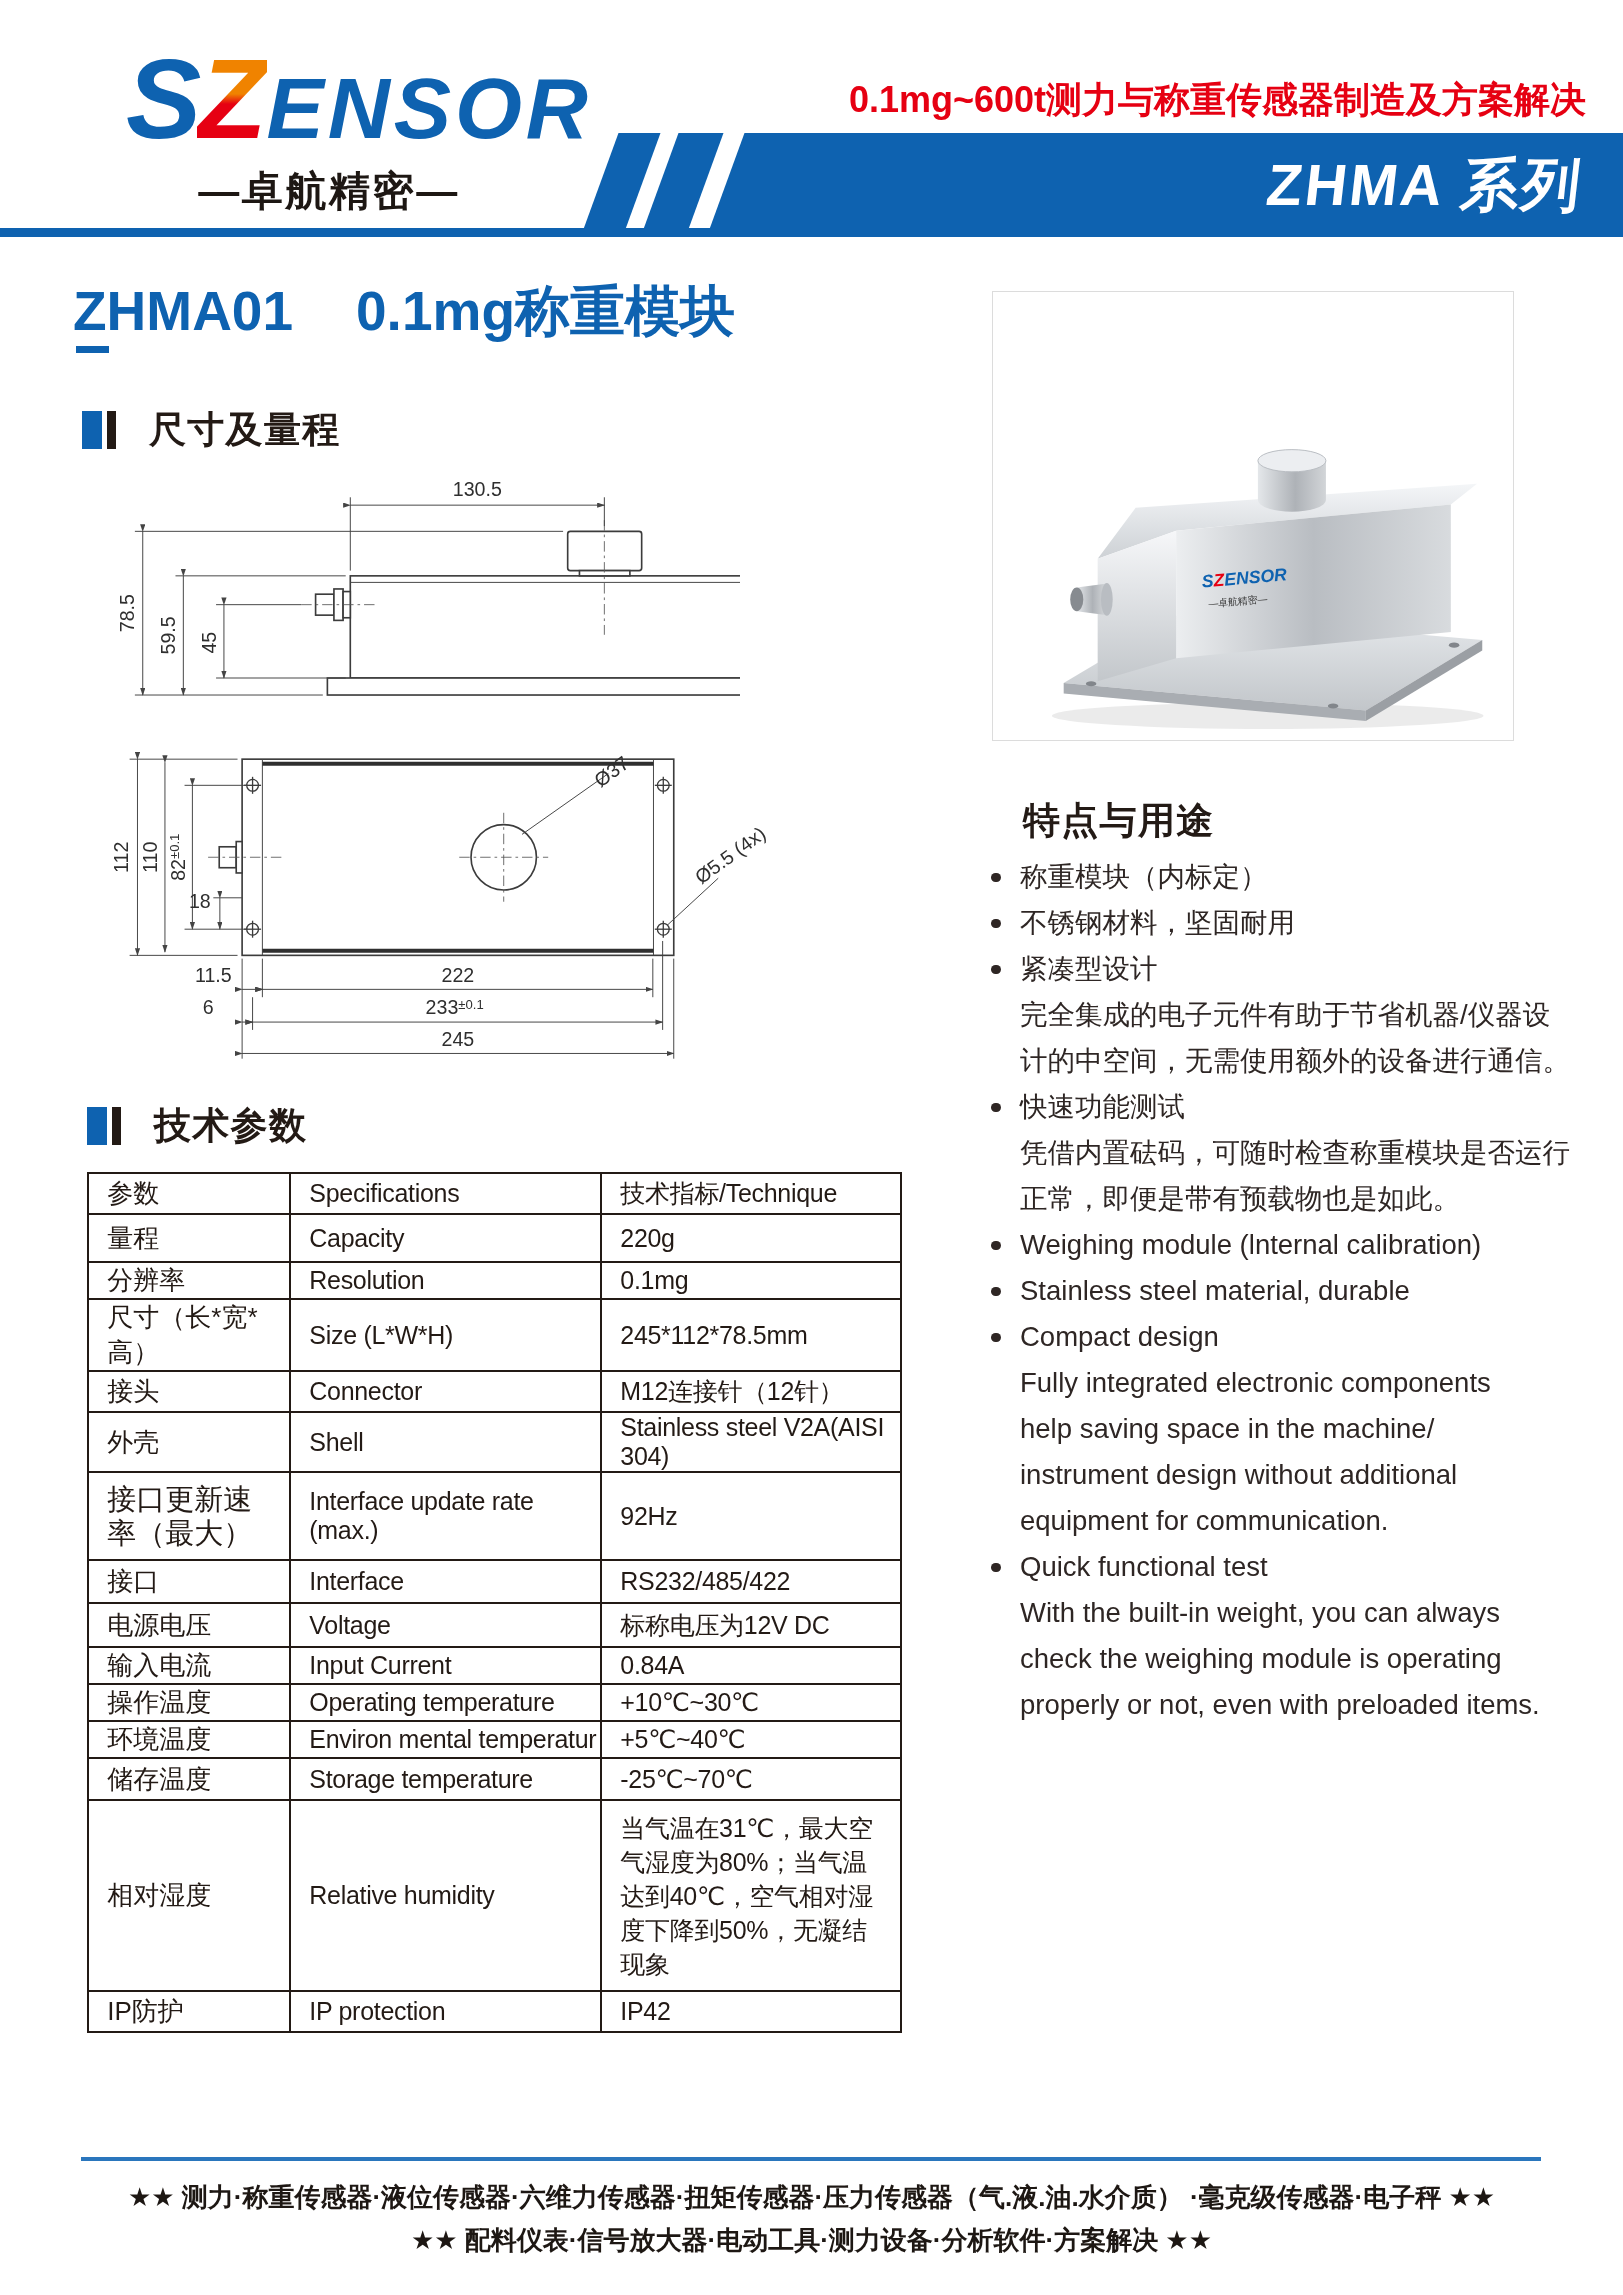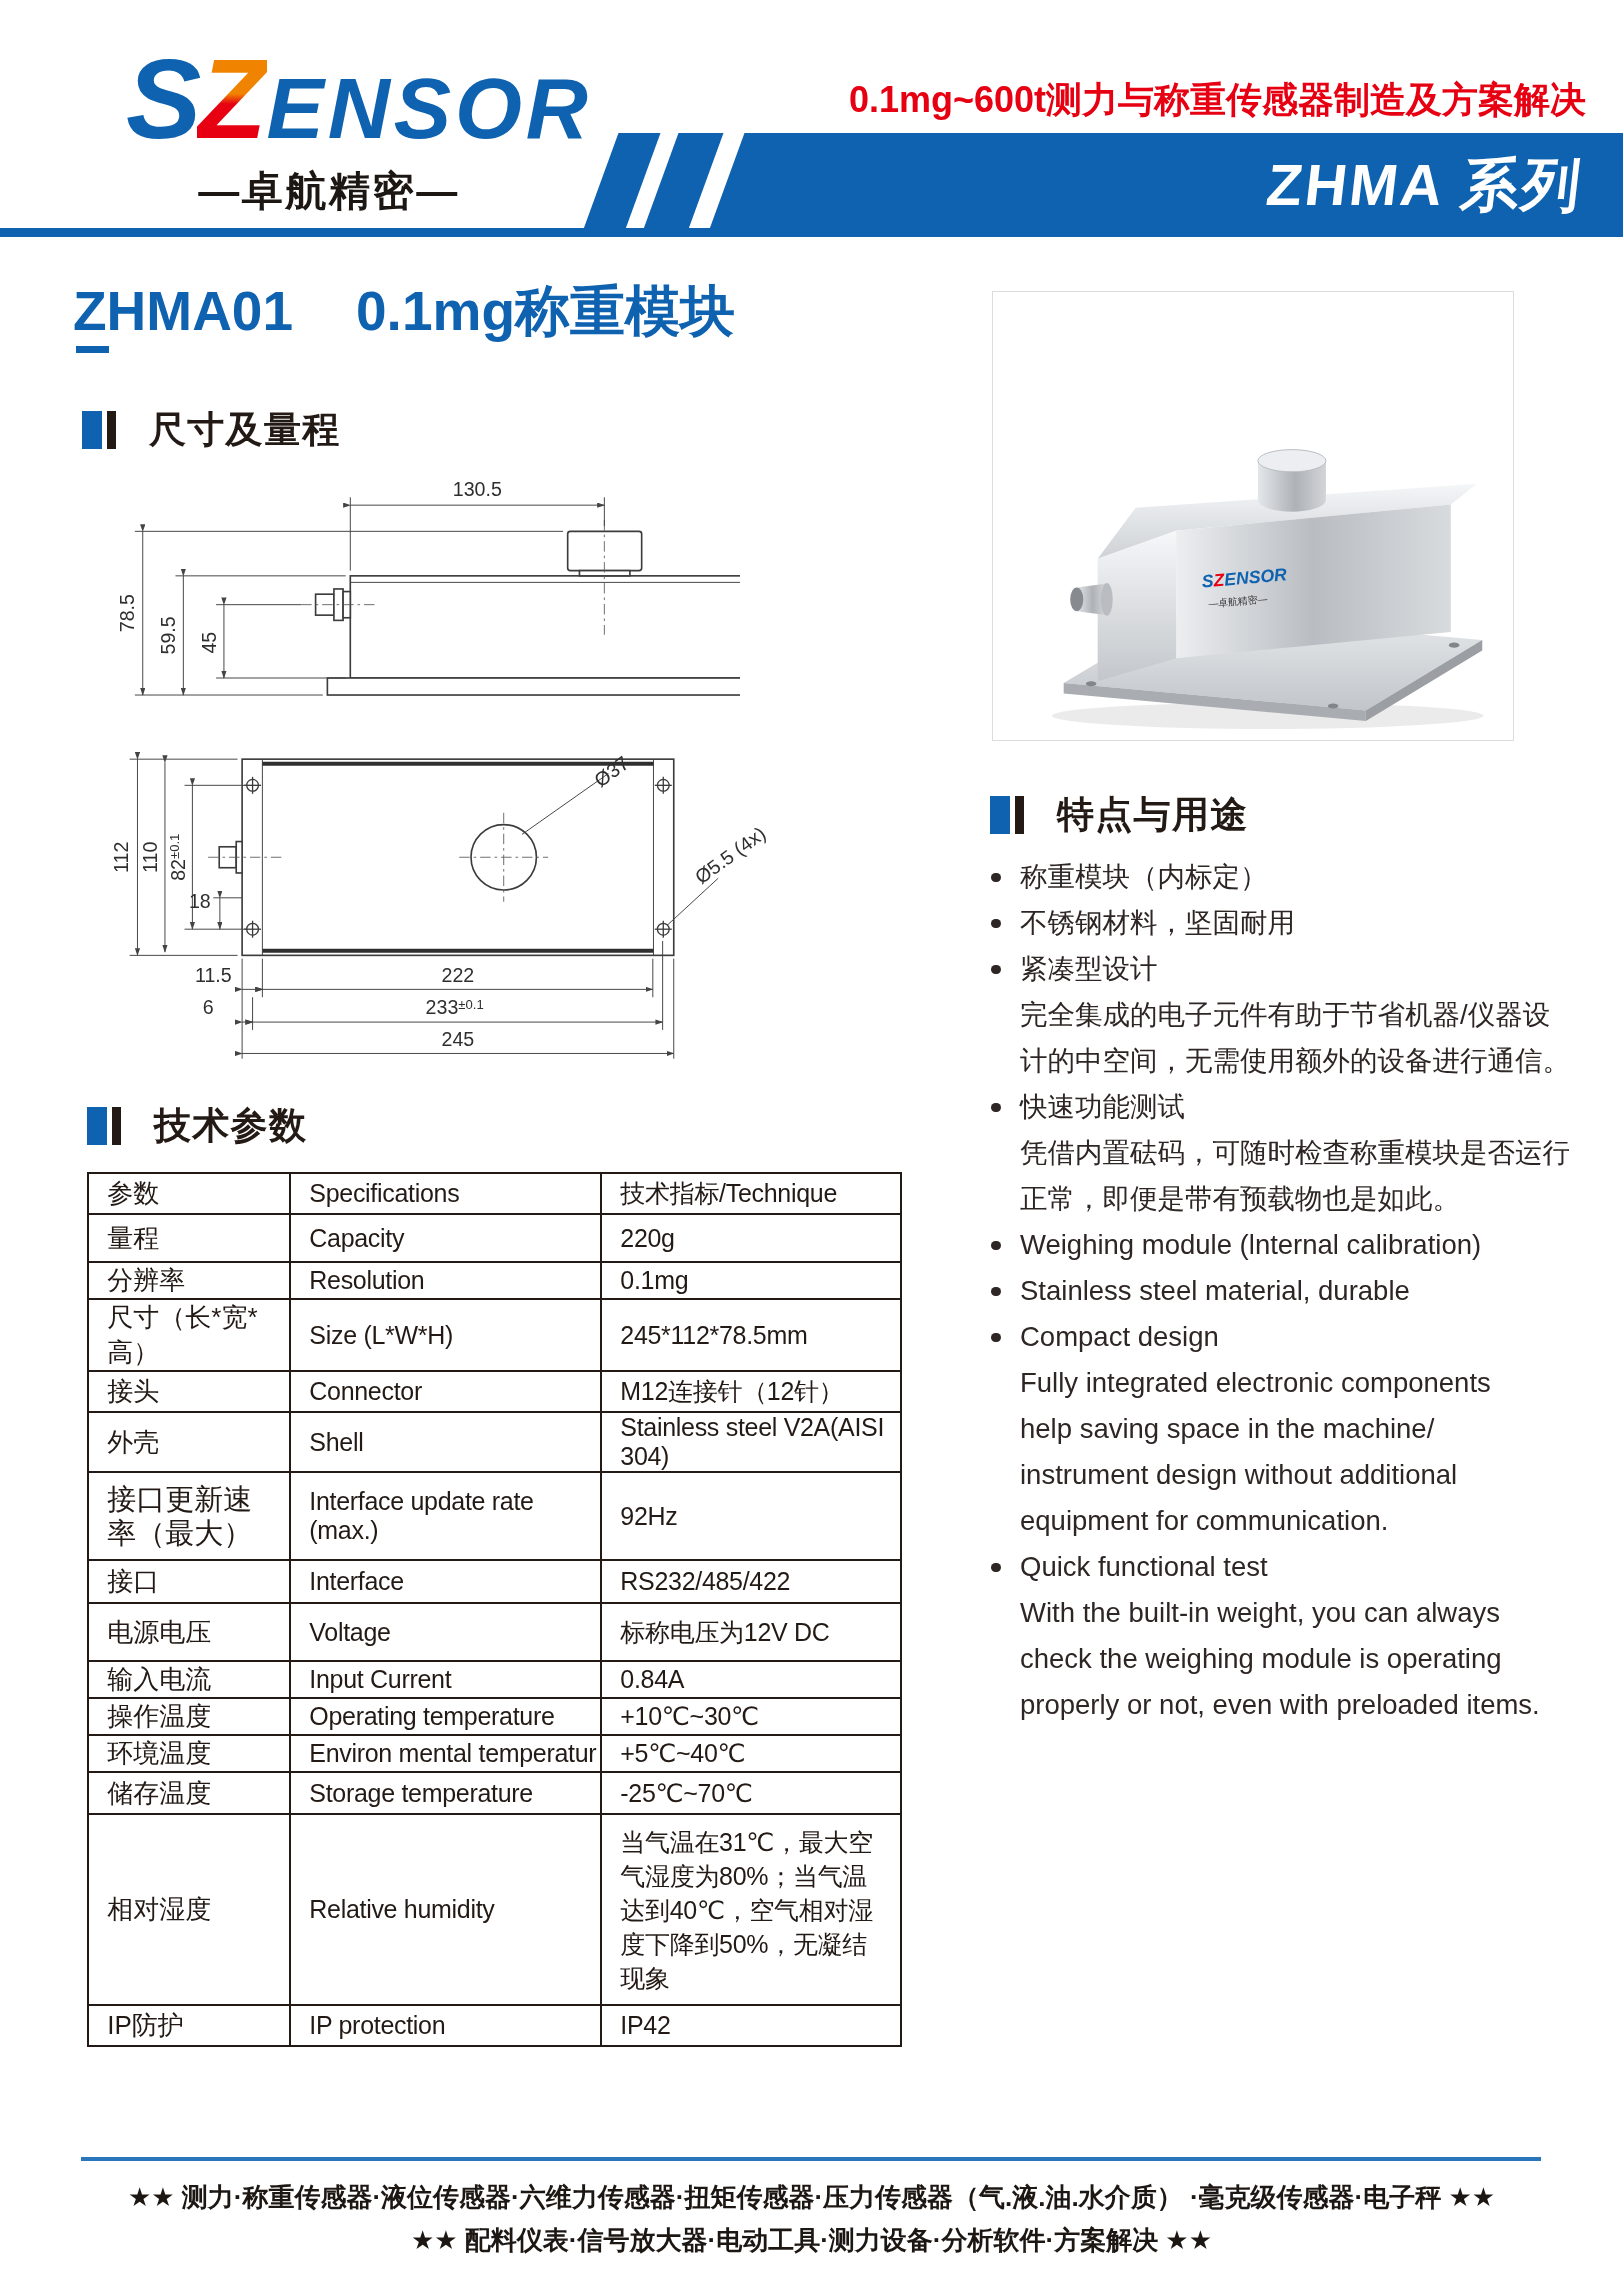--- a/index.html
+++ b/index.html
@@ -30,21 +30,21 @@
   .title .model{margin-right:63px;}
   .title-dash{position:absolute;left:76px;top:346px;width:33px;height:6.5px;background:#0e62b0;}
 
   
   .sec{position:absolute;display:flex;align-items:center;height:38px;}
   .sec .m1{width:19.6px;height:38px;background:#0e62b0;}
   .sec .m2{width:8.5px;height:38px;background:#231a15;margin-left:5.9px;}
   .sec .t{margin-left:33px;font-size:37px;font-weight:800;color:#231a15;letter-spacing:1.3px;white-space:nowrap;}
   .sec-dims{left:82px;top:411px;}
   .sec-specs{left:87px;top:1107px;}
-  .sec-feat{left:990px;top:796px;}
+  .sec-feat{left:990px;top:796px;flex-direction:column;}
 
   
   .svg-abs{position:absolute;}
   svg text{font-family:"Liberation Sans","DejaVu Sans",sans-serif;fill:#333;}
   .dln{stroke:#444;stroke-width:1.5;fill:none;}
   .oln{stroke:#3c3c3c;stroke-width:2.5;fill:#fff;}
   .thk{stroke:#2f2f2f;stroke-width:6;fill:none;}
   .cln{stroke:#555;stroke-width:1.3;fill:none;stroke-dasharray:16 6 4 6;}
   .dlab{font-size:30px;fill:#2f2f2f;}
 
@@ -389,21 +389,21 @@
     <tr style="height:61px">
           <td class="wrap">接口更新速率（最大）</td>
           <td>Interface update rate (max.)</td>
           <td>92Hz</td>
         </tr>
     <tr style="height:43px">
           <td>接口</td>
           <td>Interface</td>
           <td>RS232/485/422</td>
         </tr>
-    <tr style="height:58px">
+    <tr style="height:44px">
           <td>电源电压</td>
           <td>Voltage</td>
           <td>标称电压为12V DC</td>
         </tr>
     <tr style="height:35px">
           <td>输入电流</td>
           <td>Input Current</td>
           <td>0.84A</td>
         </tr>
     <tr style="height:35px">

